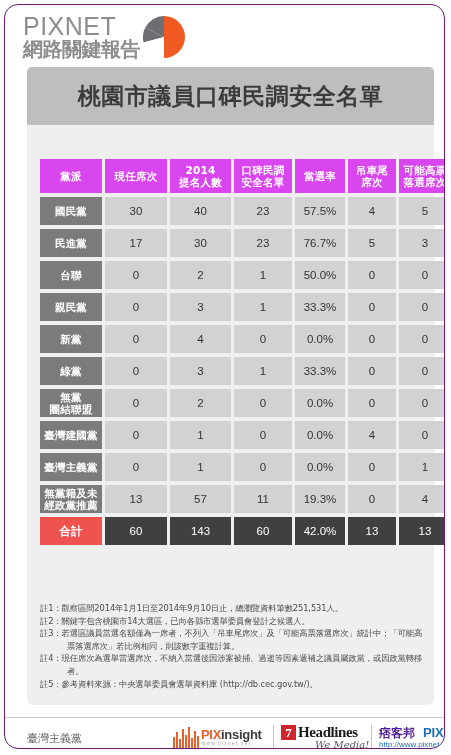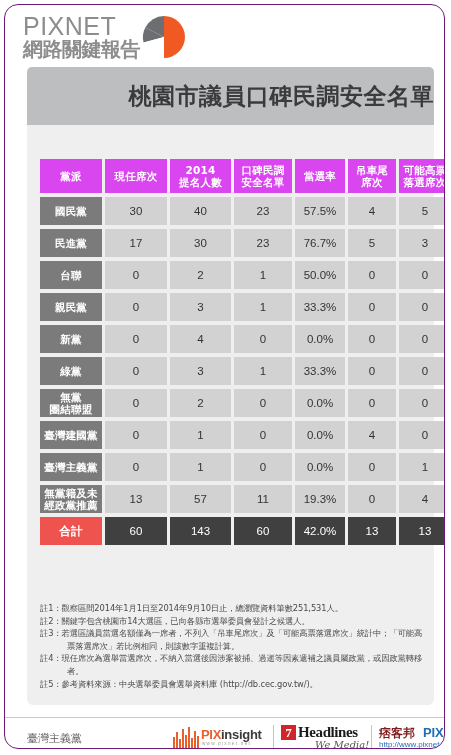--- a/index.html
+++ b/index.html
@@ -78,21 +78,21 @@
     border-top-left-radius: 5px;
     border-top-right-radius: 5px;
   }
   #banner-title {
     position: absolute;
     left: 0;
     top: 0;
     width: 407px;
     height: 58px;
     line-height: 58px;
-    text-align: right;
+    text-align: center;
     font-family: "DejaVu Sans", "Liberation Sans", sans-serif;
     font-size: 23px;
     font-weight: bold;
     color: #3b3b3d;
     letter-spacing: 0.5px;
     white-space: nowrap;
   }
   #banner-tail {
     position: absolute;
     left: 385px;
@@ -272,21 +272,21 @@
     position: absolute; left: 34px; top: 14px;
     font-family: "DejaVu Serif", "Liberation Serif", serif;
     font-size: 10px; font-style: italic; color: #555555; white-space: nowrap;
   }
 
   
   #p-pixnet { position: absolute; left: 206px; top: 2px; width: 100px; height: 26px; }
   #px-cn {
     position: absolute; left: 0; top: 0;
     font-family: Liberation Serif, serif;
-    font-size: 12px; font-weight: bold; color: #7f1d1d; white-space: nowrap;
+    font-size: 12px; font-weight: bold; color: #4c1d95; white-space: nowrap;
   }
   #px-en {
     position: absolute; left: 44px; top: 0;
     font-family: "Liberation Sans", "DejaVu Sans", sans-serif;
     font-size: 13px; font-weight: bold; color: #1f6fb5;
     letter-spacing: -0.2px; white-space: nowrap;
   }
   #px-url {
     position: absolute; left: 0; top: 15px;
     font-family: "Liberation Sans", "DejaVu Sans", sans-serif;

